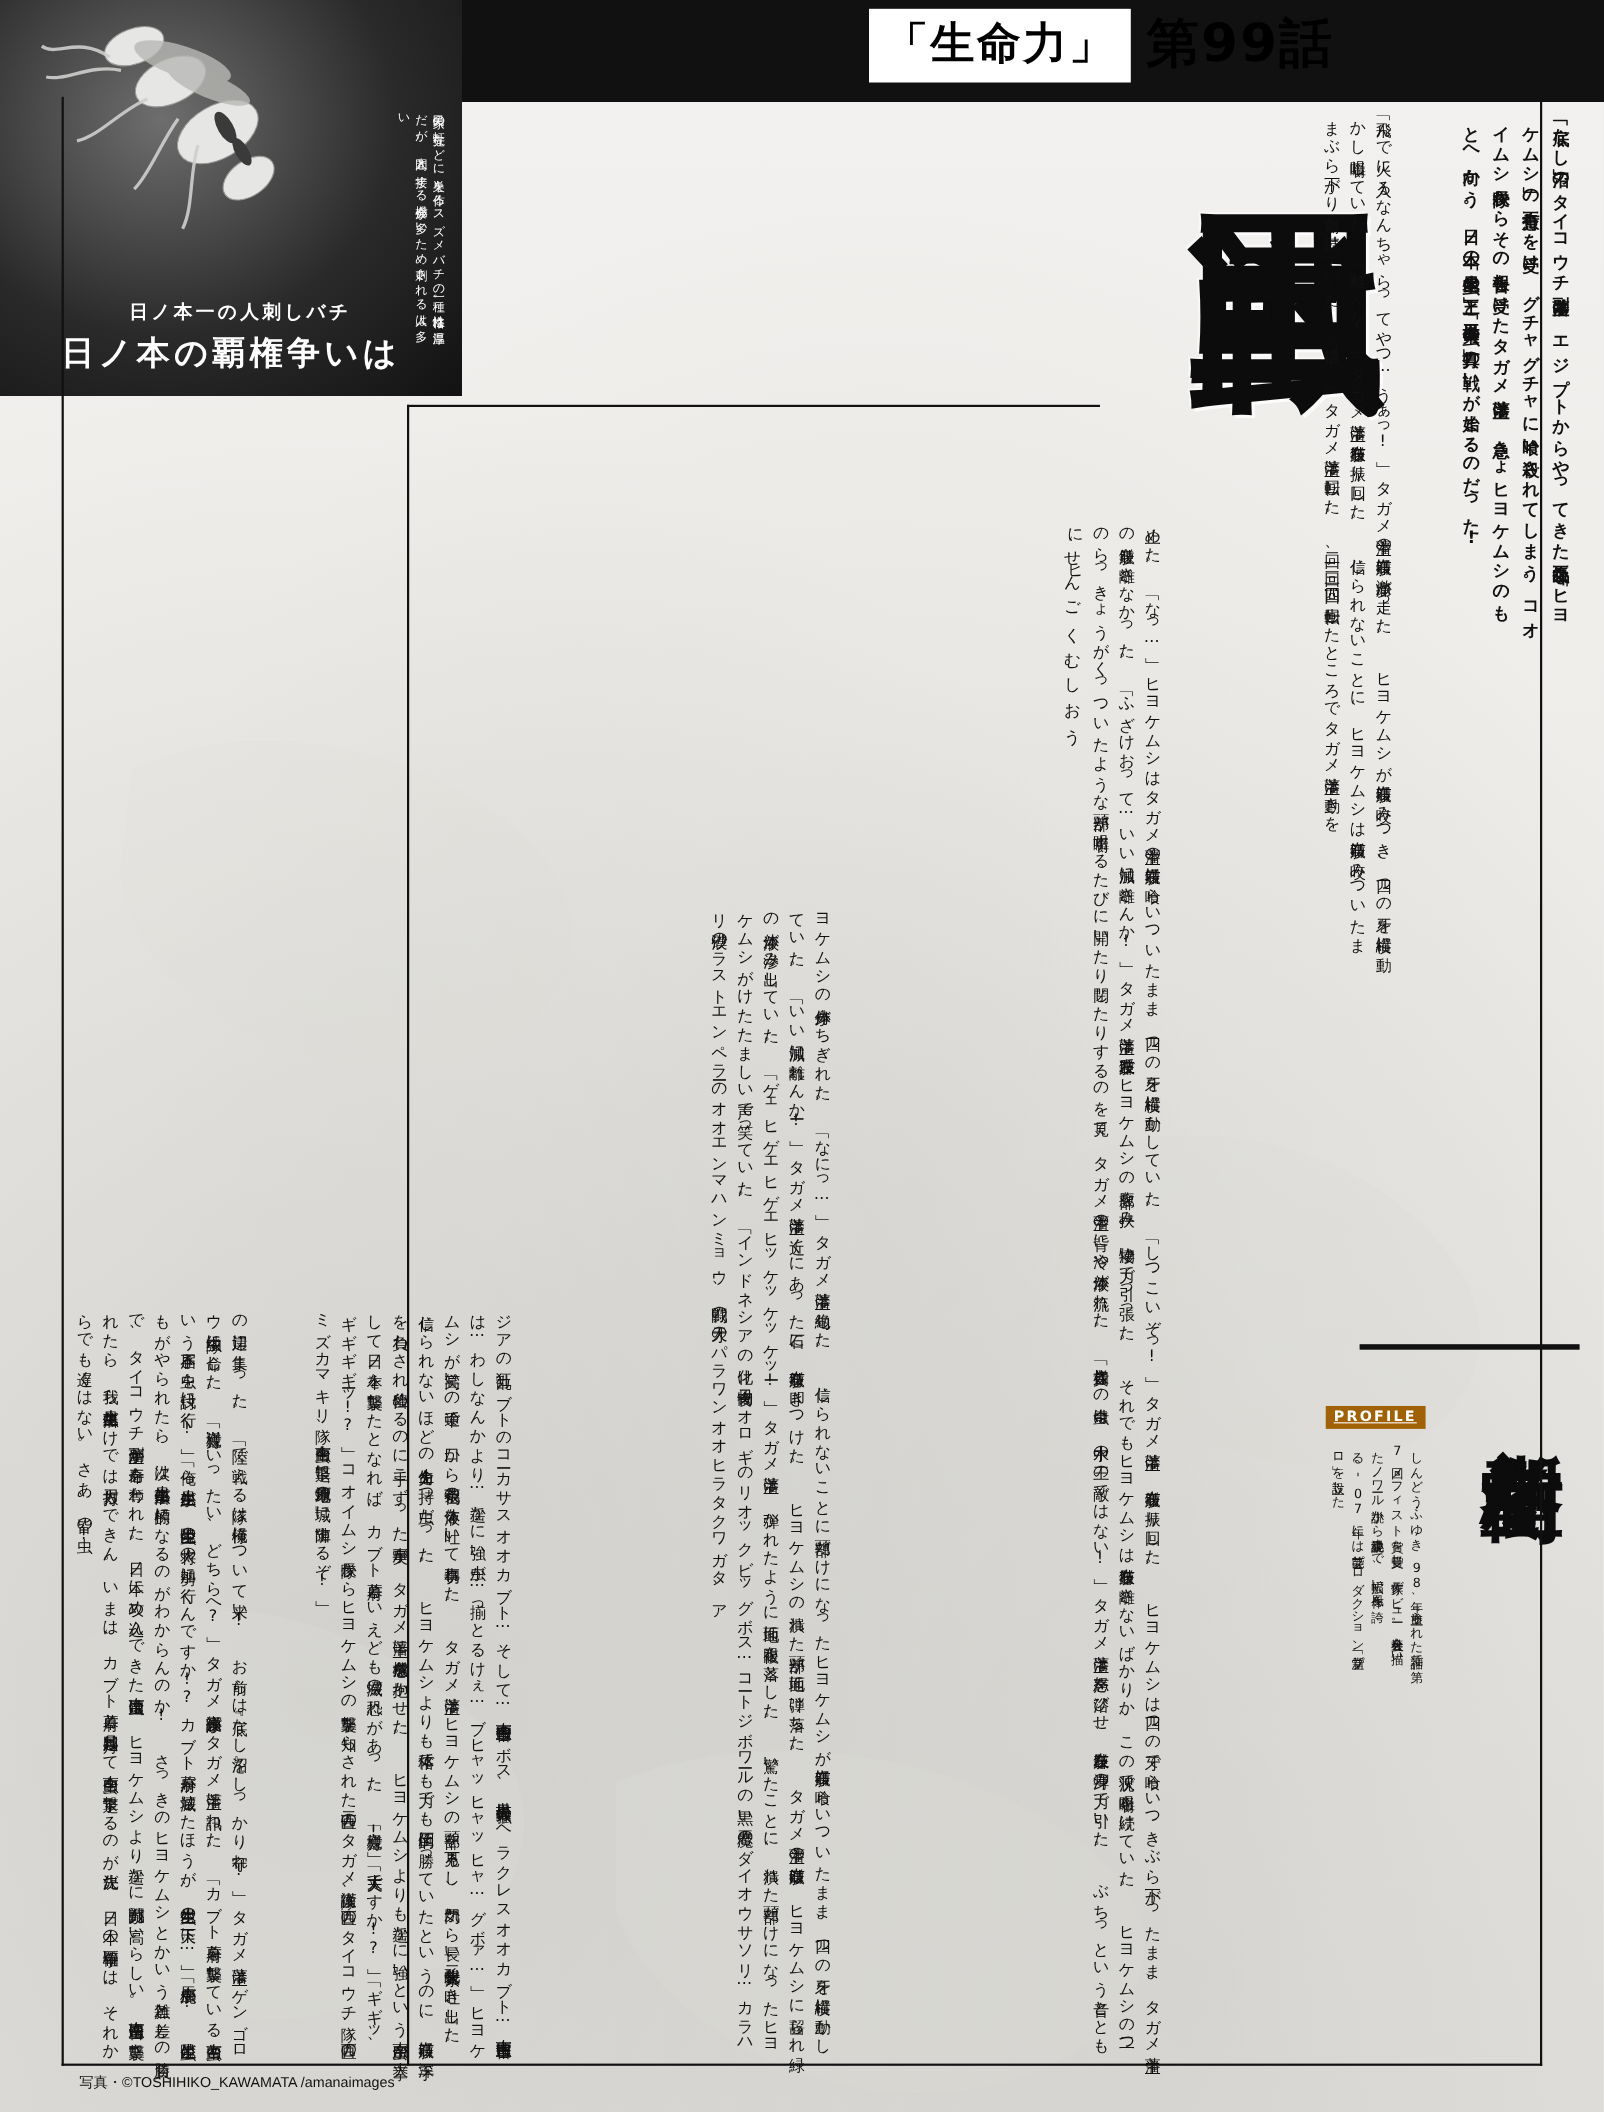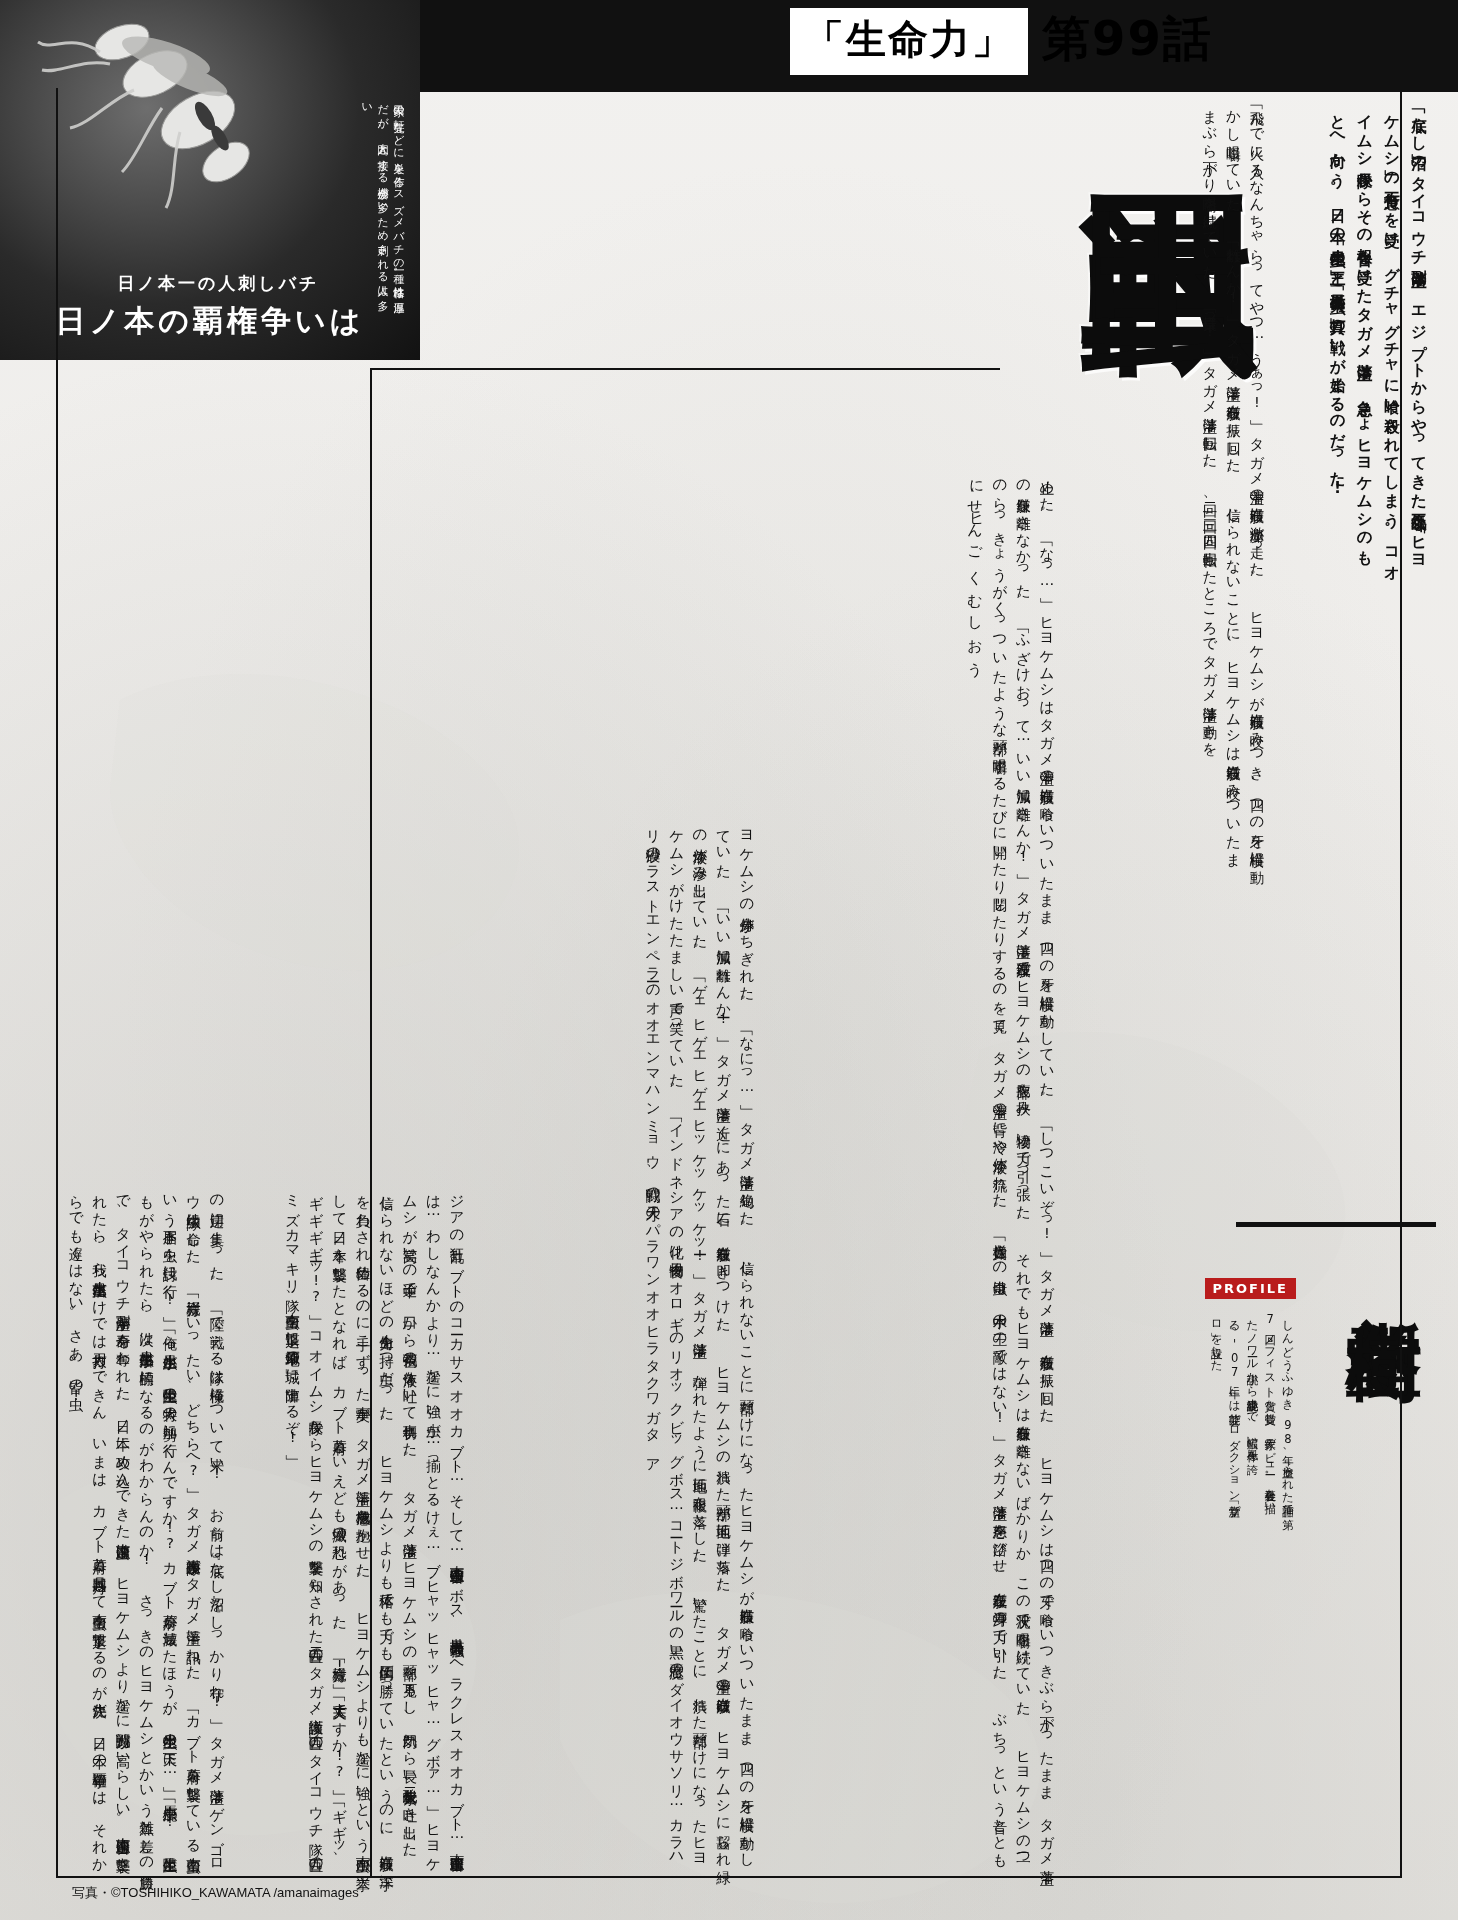--- a/index.html
+++ b/index.html
@@ -179,26 +179,27 @@
     right: 22px;
     top: 1222px;
     width: 200px;
     height: 5px;
     background: #111;
   }
   .profile-badge {
     position: absolute;
     right: 162px;
     top: 1278px;
-    background: #b91c1c;
+    background: #a16207;
     color: #fff;
     font-size: 13px;
     font-weight: bold;
     letter-spacing: 2px;
     padding: 3px 8px;
+    text-decoration: underline;
   }
   .profile-text {
     position: absolute;
     right: 162px;
     top: 1312px;
     width: 74px;
     height: 200px;
     writing-mode: vertical-rl;
     text-orientation: upright;
     font-size: 11.5px;

